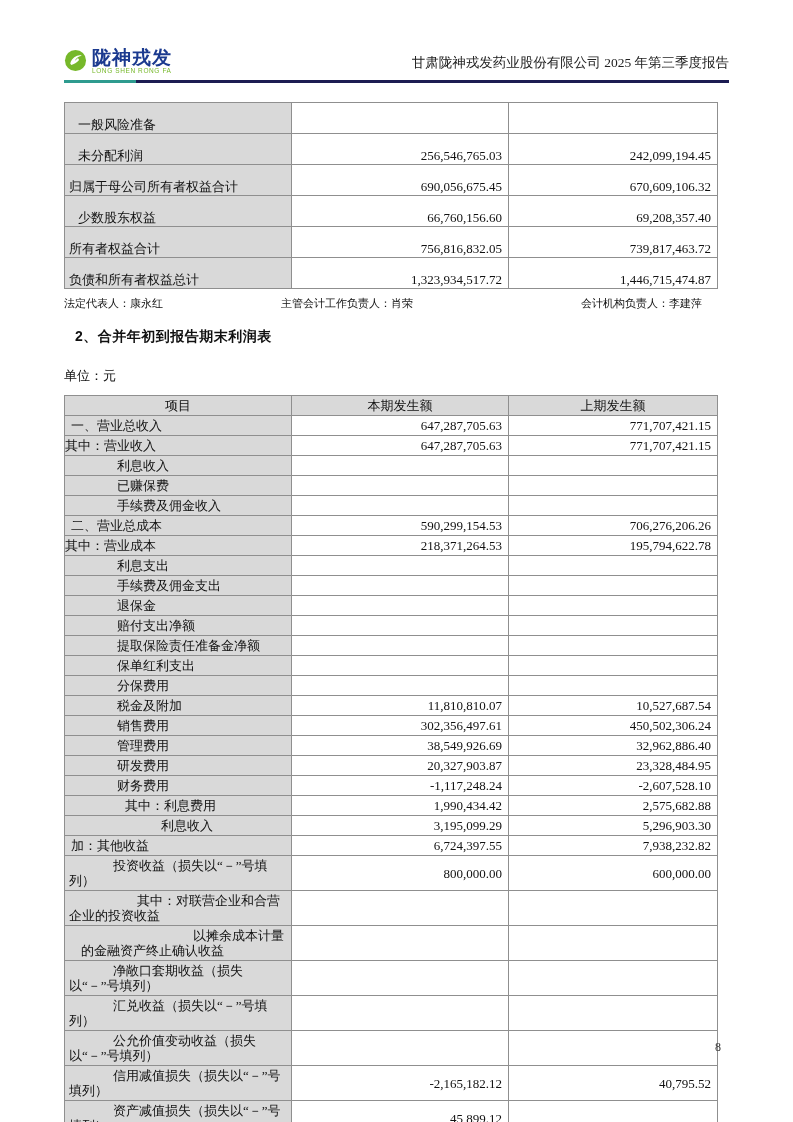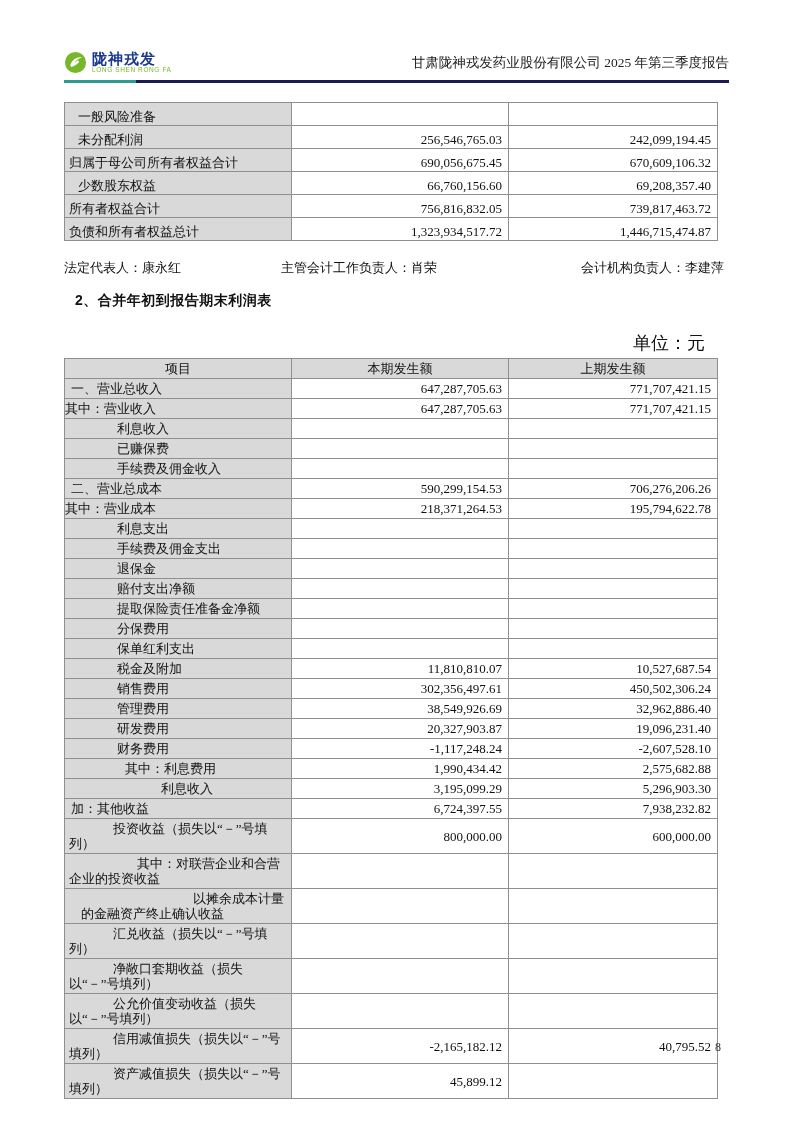--- a/index.html
+++ b/index.html
@@ -28,21 +28,21 @@
   
   .hdr{
     width:665px;
     display:flex;align-items:flex-end;justify-content:space-between;
     height:26px;
   }
   .logo{display:flex;align-items:center;gap:5px;}
   .logo-circle{width:23px;height:23px;flex:none;}
   .logo-texts{display:flex;flex-direction:column;line-height:1;}
   .logo-cn{
-    font-size:15px;font-weight:bold;color:var(--logo-blue);
+    font-size:19px;font-weight:bold;color:var(--logo-blue);
     letter-spacing:1px;font-family:"Liberation Sans",sans-serif;
   }
   .logo-en{
     font-size:6.5px;color:var(--logo-green);letter-spacing:0.6px;
     font-family:"Liberation Sans",sans-serif;margin-top:1px;
   }
   .report-title{font-size:13.5px;color:#222;white-space:nowrap;padding-bottom:2px;text-align:right;}
   .hdr-rule{
     width:665px;height:3px;margin-top:6px;
     background:linear-gradient(to right,
@@ -55,21 +55,21 @@
     width:653px;font-size:13px;
   }
   table.fin td, table.fin th{
     border:1px solid var(--border-gray);
     vertical-align:middle;
     overflow:hidden;
   }
   table.fin td.lab{background:var(--cell-gray);text-align:left;}
   table.fin td.num{text-align:right;padding-right:6px;background:#fff;}
   
-  .equity td{line-height:14px;padding-top:7px;padding-bottom:1px;}
+  .equity td{line-height:14px;padding-top:15px;padding-bottom:1px;}
   
   .income{margin-top:3px;}
   .income th{
     background:var(--cell-gray);font-weight:normal;text-align:center;
     line-height:15px;padding:2px 0;
   }
   .income td{line-height:15px;padding-top:2px;padding-bottom:2px;}
   
   .ind-base{padding-left:4px;}
   .ind-sub{padding-left:13px;}
@@ -77,33 +77,33 @@
   .ind-l1{}
   .ind-l2{padding-left:52px;}
   .ind-l3{padding-left:60px;}
   .ind-l4{padding-left:96px;}
   .ind-w1{padding-left:4px;text-indent:44px;}
   .ind-w2{padding-left:4px;text-indent:68px;}
   .ind-w3{padding-left:16px;text-indent:112px;}
   
   .equity{margin-top:19px;}
   .signers{
-    position:relative;width:665px;height:15px;margin-top:19px;
-    font-size:13px;line-height:15px;
+    position:relative;width:665px;height:15px;margin-top:7px;
+    font-size:11px;line-height:15px;
   }
   .signers .s1{position:absolute;left:0;}
   .signers .s2{position:absolute;left:217px;}
   .signers .s3{position:absolute;left:517px;}
   .sec-title{
     font-size:14px;font-weight:bold;margin:17px 0 0 11px;
     font-family:"Liberation Sans",sans-serif;letter-spacing:0.5px;
   }
   .unit-line{
-    width:653px;text-align:right;font-size:18px;
-    margin-top:21px;margin-bottom:3px;padding-right:12px;
+    width:653px;text-align:left;font-size:13px;
+    margin-top:21px;margin-bottom:10px;padding-right:12px;
   }
   .pageno{
     position:absolute;right:72px;top:1040px;font-size:12px;color:#333;
   }
 </style>
 </head>
 <body>
 
 <div class="page">
 
@@ -242,26 +242,26 @@
           <td class="lab ind-l2">赔付支出净额</td>
           <td class="num"></td>
           <td class="num"></td>
         </tr>
         <tr>
           <td class="lab ind-l2">提取保险责任准备金净额</td>
           <td class="num"></td>
           <td class="num"></td>
         </tr>
         <tr>
+          <td class="lab ind-l2">保单红利支出</td>
+          <td class="num"></td>
+          <td class="num"></td>
+        </tr>
+        <tr>
           <td class="lab ind-l2">分保费用</td>
-          <td class="num"></td>
-          <td class="num"></td>
-        </tr>
-        <tr>
-          <td class="lab ind-l2">保单红利支出</td>
           <td class="num"></td>
           <td class="num"></td>
         </tr>
         <tr>
           <td class="lab ind-l2">税金及附加</td>
           <td class="num">11,810,810.07</td>
           <td class="num">10,527,687.54</td>
         </tr>
         <tr>
           <td class="lab ind-l2">销售费用</td>
@@ -269,21 +269,21 @@
           <td class="num">450,502,306.24</td>
         </tr>
         <tr>
           <td class="lab ind-l2">管理费用</td>
           <td class="num">38,549,926.69</td>
           <td class="num">32,962,886.40</td>
         </tr>
         <tr>
           <td class="lab ind-l2">研发费用</td>
           <td class="num">20,327,903.87</td>
-          <td class="num">19,096,231.40</td>
+          <td class="num">23,328,484.95</td>
         </tr>
         <tr>
           <td class="lab ind-l2">财务费用</td>
           <td class="num">-1,117,248.24</td>
           <td class="num">-2,607,528.10</td>
         </tr>
         <tr>
           <td class="lab ind-l3">其中：利息费用</td>
           <td class="num">1,990,434.42</td>
           <td class="num">2,575,682.88</td>
@@ -307,26 +307,26 @@
           <td class="lab ind-w2">其中：对联营企业和合营企业的投资收益</td>
           <td class="num"></td>
           <td class="num"></td>
         </tr>
         <tr>
           <td class="lab ind-w3">以摊余成本计量的金融资产终止确认收益</td>
           <td class="num"></td>
           <td class="num"></td>
         </tr>
         <tr>
+          <td class="lab ind-w1">净敞口套期收益（损失以“－”号填列）</td>
+          <td class="num"></td>
+          <td class="num"></td>
+        </tr>
+        <tr>
           <td class="lab ind-w1">汇兑收益（损失以“－”号填列）</td>
-          <td class="num"></td>
-          <td class="num"></td>
-        </tr>
-        <tr>
-          <td class="lab ind-w1">净敞口套期收益（损失以“－”号填列）</td>
           <td class="num"></td>
           <td class="num"></td>
         </tr>
         <tr>
           <td class="lab ind-w1">公允价值变动收益（损失以“－”号填列）</td>
           <td class="num"></td>
           <td class="num"></td>
         </tr>
         <tr>
           <td class="lab ind-w1">信用减值损失（损失以“－”号填列）</td>

